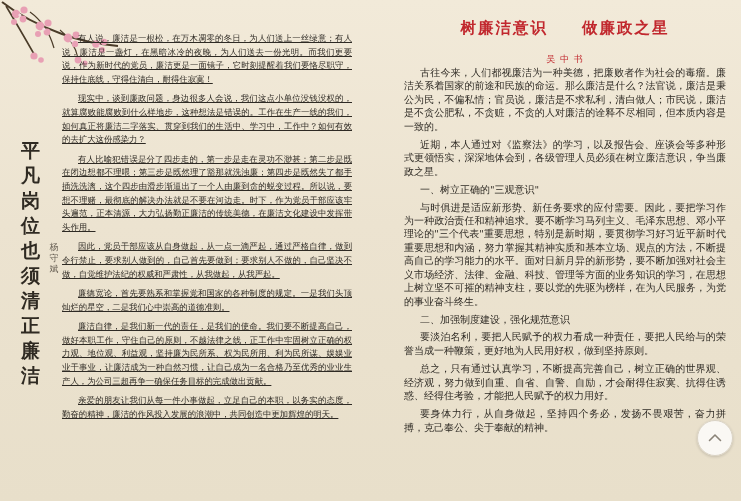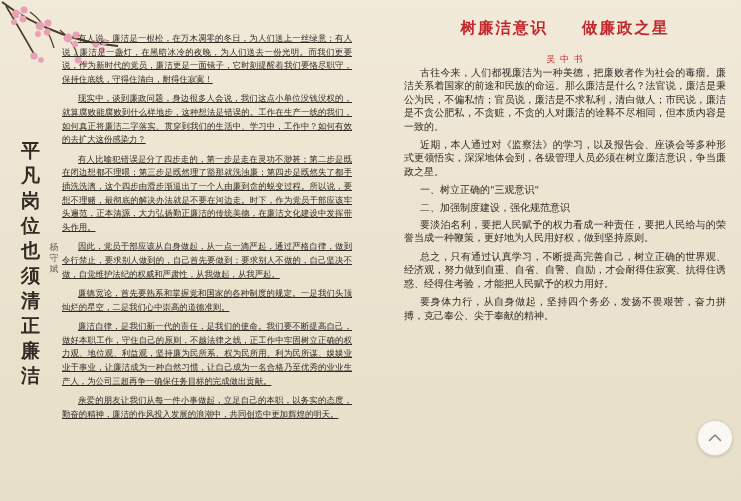--- a/index.html
+++ b/index.html
@@ -220,20 +220,21 @@
       <span>树廉洁意识</span>
       <span>做廉政之星</span>
     </div>
     <div class="subhead">吴 中 书</div>
 
     <div class="col-b">
       <p>古往今来，人们都视廉洁为一种美德，把廉败者作为社会的毒瘤。廉洁关系着国家的前途和民族的命运。那么廉洁是什么？法官说，廉洁是秉公为民，不偏私情；官员说，廉洁是不求私利，清白做人；市民说，廉洁是不贪公肥私，不贪赃，不贪的人对廉洁的诠释不尽相同，但本质内容是一致的。</p>
       <p>近期，本人通过对《监察法》的学习，以及报告会、座谈会等多种形式更领悟实，深深地体会到，各级管理人员必须在树立廉洁意识，争当廉政之星。</p>
 
       <p class="sec">一、树立正确的"三观意识"</p>
+      <p>与时俱进是适应新形势、新任务要求的应付需要。因此，要把学习作为一种政治责任和精神追求。要不断学习马列主义、毛泽东思想、邓小平理论的"三个代表"重要思想，特别是新时期，要贯彻学习好习近平新时代重要思想和内涵，努力掌握其精神实质和基本立场、观点的方法，不断提高自己的学习能力的水平。面对日新月异的新形势，要不断加强对社会主义市场经济、法律、金融、科技、管理等方面的业务知识的学习，在思想上树立坚不可摧的精神支柱，要以党的先驱为榜样，在为人民服务，为党的事业奋斗终生。</p>
 
       <p class="sec">二、加强制度建设，强化规范意识</p>
 
       <p>要淡泊名利，要把人民赋予的权力看成一种责任，要把人民给与的荣誉当成一种鞭策，更好地为人民用好权，做到坚持原则。</p>
       <p>总之，只有通过认真学习，不断提高完善自己，树立正确的世界观、经济观，努力做到自重、自省、自警、自励，才会耐得住寂寞、抗得住诱惑、经得住考验，才能把人民赋予的权力用好。</p>
       <p>要身体力行，从自身做起，坚持四个务必，发扬不畏艰苦，奋力拼搏，克己奉公、尖于奉献的精神。</p>
     </div>
   </div>
 
   <div class="totop">

